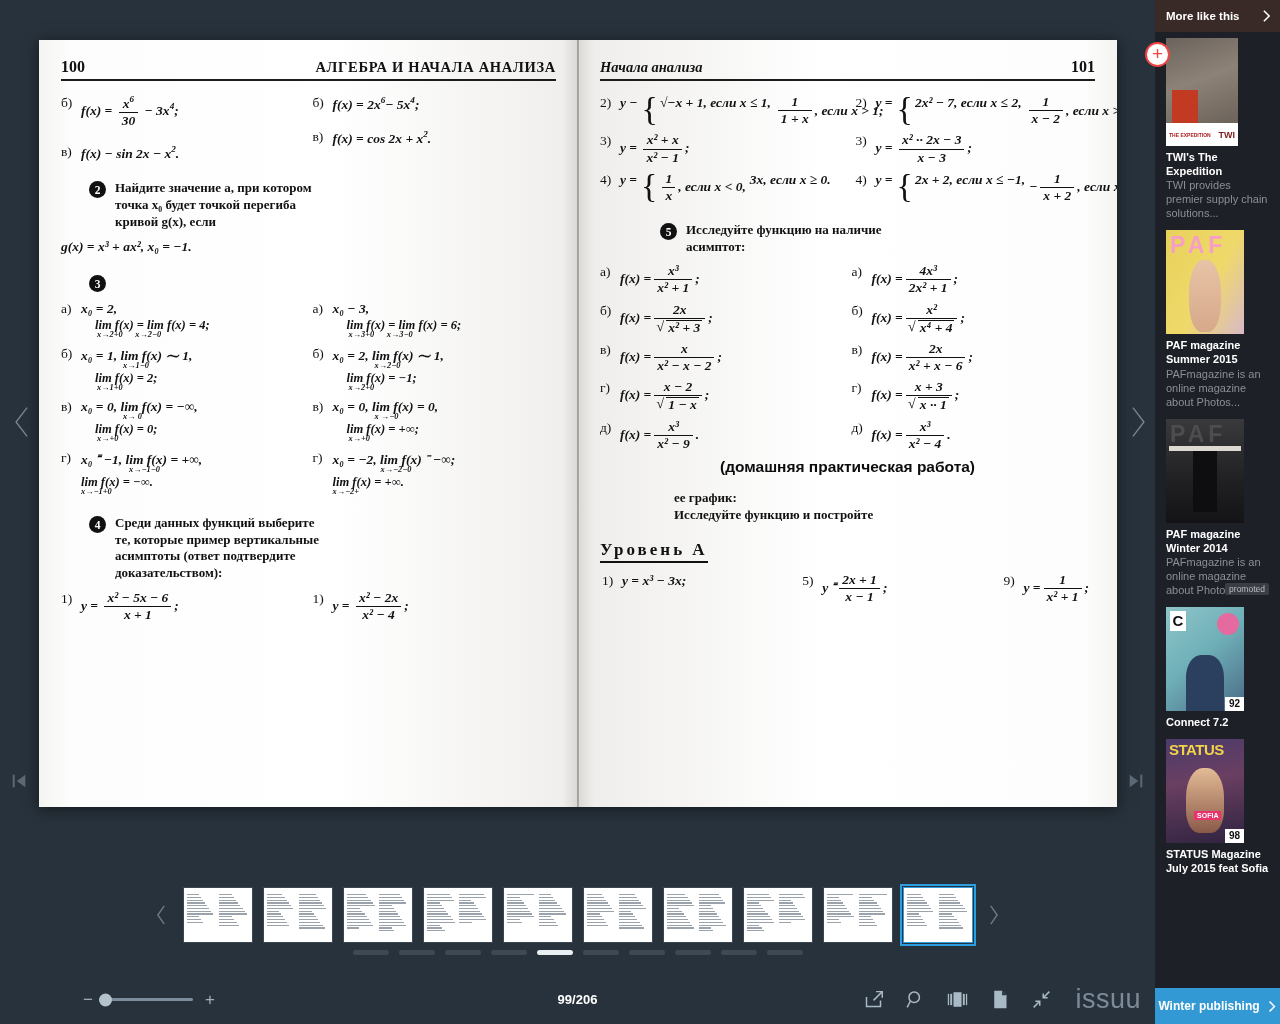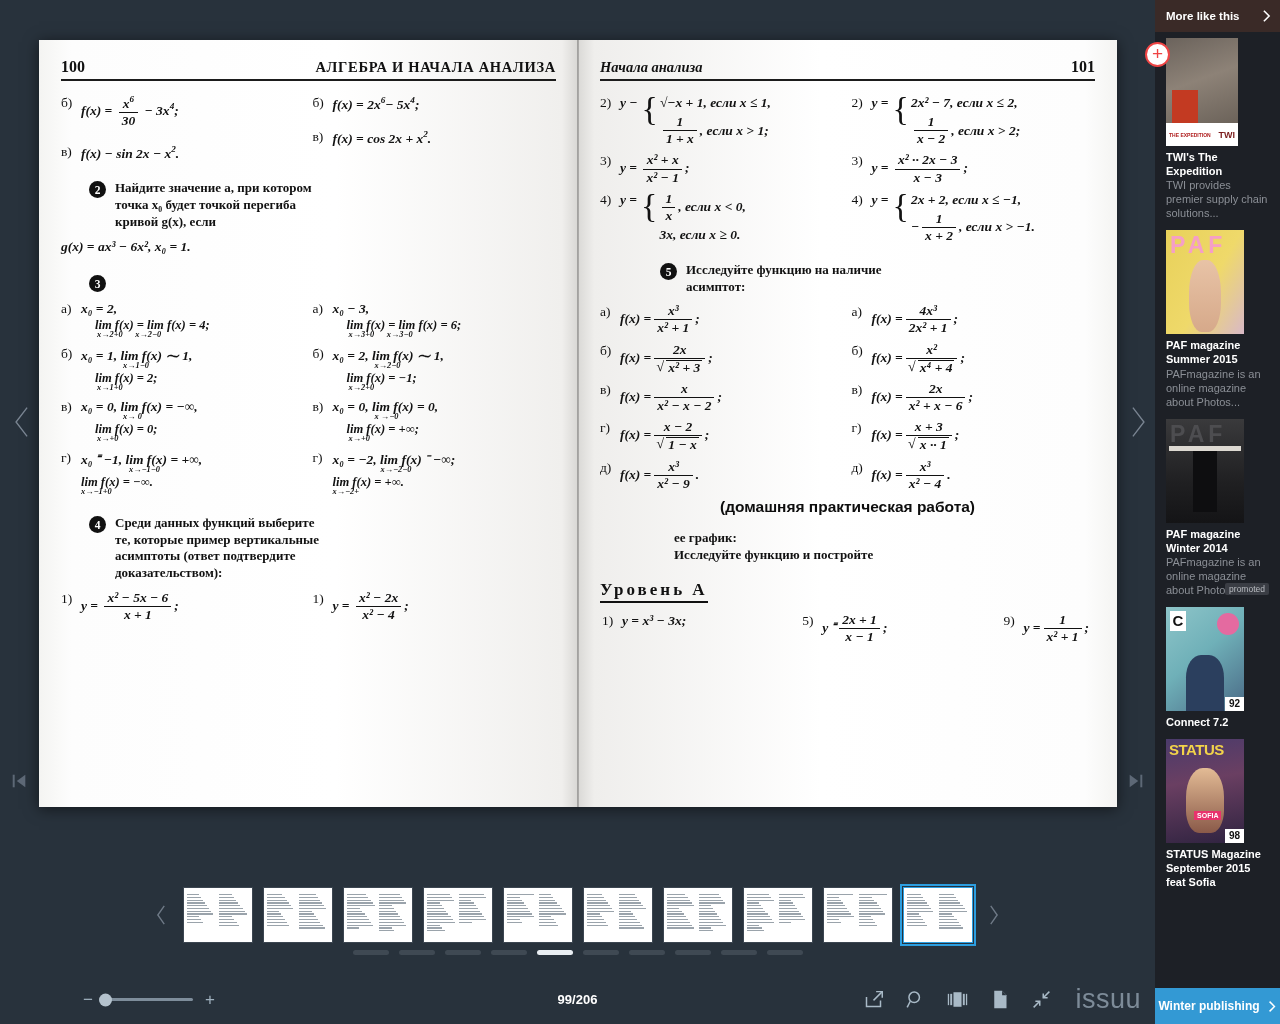--- a/index.html
+++ b/index.html
@@ -75,21 +75,21 @@
              font-family: "Liberation Sans", sans-serif; margin-bottom: 14px; }
   .sec-lead { font-family: "Liberation Serif", serif; font-weight: 700; font-size: 13px;
               line-height: 1.3; color: #111; margin-left: 74px; }
   .level { font-family: "Liberation Serif", serif; font-weight: 700; font-size: 17px;
            letter-spacing: 3px; color: #111; display: inline-block;
            border-bottom: 2.2px solid #111; margin: 16px 0 10px; padding-bottom: 1px; }
   .triple { display: flex; justify-content: space-between; padding: 0 6px 0 2px; }
 
   .brace { font-size: 34px; font-weight: 300; line-height: .85; margin: 0 2px 0 4px;
            font-family: "Liberation Serif", serif; }
-  .piece { display: inline-flex; flex-direction: column; gap: 4px; }
+  .piece { display: inline-flex; gap: 4px; }
   .sq { position: relative; display: inline-block; padding-left: 9px; }
   .sq::before { content: "√"; position: absolute; left: -1px; top: -1px; font-size: 1.05em; }
   .sq > span { border-top: 1.3px solid #111; padding: 0 2px; display: inline-block; }
 
   
   .nav-arrow {
     position: absolute; top: 402px; width: 40px; height: 40px; color: #7a8592;
     display: flex; align-items: center; justify-content: center; cursor: pointer;
   }
   .nav-arrow svg { width: 22px; height: 34px; }
@@ -253,21 +253,21 @@
           <div class="bullet">2</div>
           <div class="task-text">
             <div>Найдите значение a, при котором</div>
             <div>точка x₀ будет точкой перегиба</div>
             <div>кривой g(x), если</div>
           </div>
         </div>
         <div class="cols">
           <div class="col">
               <div class="row">
-                <span class="mth">g(x) = ax³ − 6x², x₀ = 1.</span>
+                <span class="mth">g(x) = x³ + ax², x₀ = −1.</span>
               </div>
             </div>
         </div>
 
         <div class="task">
           <div class="bullet">3</div>
         </div>
         <div class="cols">
           <div class="col">
             <div class="row">
@@ -1023,21 +1023,21 @@
             <div class="pgcount">92</div>
           </div>
           <div class="sb-title">Connect 7.2</div>
         </div>
         <div class="sb-item">
           <div class="cover">
             <div class="art art-status"></div>
             <div class="st-tag">SOFIA</div>
             <div class="pgcount">98</div>
           </div>
-          <div class="sb-title">STATUS Magazine September 2015 feat Sofia</div>
+          <div class="sb-title">STATUS Magazine July 2015 feat Sofia</div>
         </div>
       </div>
   </div>
 
   <div class="publish">
     <span>Winter publishing</span>
     <svg viewBox="0 0 12 16" fill="none" stroke="currentColor" stroke-width="1.8">
         <path d="M3 2 L9 8 L3 14"></path>
       </svg>
   </div>

